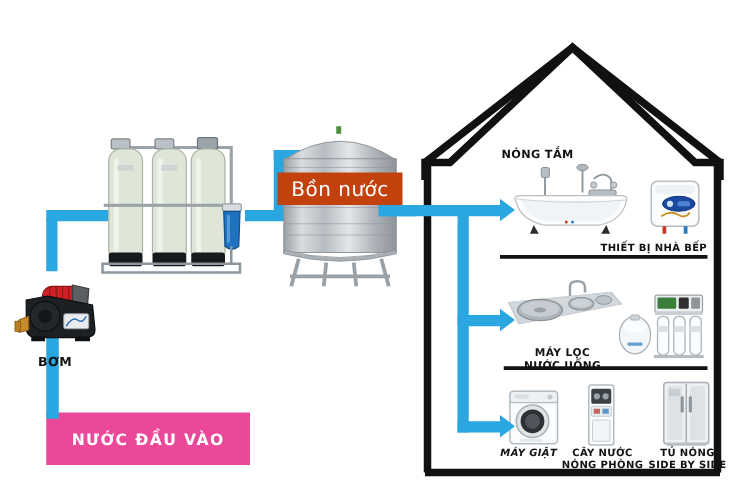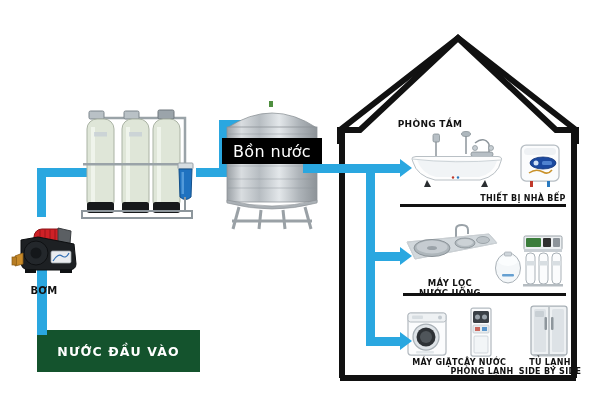--- a/index.html
+++ b/index.html
@@ -10,25 +10,25 @@
 
   
   .pipe{position:absolute;background:#2aa7e0;}
   .pipe-h{height:9px;}
   .pipe-v{width:9px;}
 
   
   .lbl{position:absolute;color:#121212;font-weight:bold;letter-spacing:.3px;
        text-align:center;line-height:1.12;white-space:pre-line;}
 
-  .band{position:absolute;background:#14532d;color:#fff;font-weight:bold;
+  .band{position:absolute;background:#ec4899;color:#fff;font-weight:bold;
         display:flex;align-items:center;justify-content:center;
         letter-spacing:1.1px;}
 
-  .tankband{position:absolute;background:#000000;color:#fff;
+  .tankband{position:absolute;background:#c2410c;color:#fff;
             display:flex;align-items:center;justify-content:center;
             font-size:16px;letter-spacing:.4px;
             border-top:1px solid #16general;}
 
   
   #house{position:absolute;left:330px;top:26px;width:256px;height:356px;}
   .floorline{position:absolute;height:3px;background:#111;}
 
   
   .eq{position:absolute;}
@@ -192,21 +192,21 @@
       <path d="M10 104 L128 12 L246 104" fill="none" stroke="#111" stroke-width="6" stroke-linejoin="miter"></path>
       <line x1="12" y1="104" x2="12" y2="352" stroke="#111" stroke-width="6"></line>
       <line x1="244" y1="104" x2="244" y2="352" stroke="#111" stroke-width="6"></line>
       <line x1="10" y1="352" x2="246" y2="352" stroke="#111" stroke-width="6"></line>
     </svg>
     
     <div class="floorline" style="left:70px;top:178px;width:166px;"></div>
     <div class="floorline" style="left:73px;top:267px;width:163px;"></div>
   </div>
 
-  <div class="lbl" style="left:390px;top:119px;width:80px;font-size:9px;">PHÒNG TẮM</div>
+  <div class="lbl" style="left:390px;top:119px;width:80px;font-size:9px;">NÓNG TẮM</div>
 
   <div class="eq" style="left:405px;top:128px;width:102px;height:62px;">
     <svg viewBox="0 0 204 124" width="102" height="62">
 
       <g stroke="#8d959b" stroke-width="3" fill="none">
         <line x1="62" y1="20" x2="62" y2="62"></line>
         <line x1="122" y1="14" x2="122" y2="52"></line>
         <path d="M140 30 q18 -14 28 2"></path>
         <line x1="168" y1="32" x2="168" y2="58"></line>
       </g>
@@ -306,45 +306,45 @@
       <rect x="8" y="6" width="76" height="84" rx="6" fill="#fbfcfd" stroke="#b4bbc1" stroke-width="2.5"></rect>
       <rect x="8" y="6" width="76" height="18" rx="5" fill="#eef1f3" stroke="#b4bbc1" stroke-width="2"></rect>
       <circle cx="72" cy="15" r="4" fill="#c3cad0"></circle>
       <rect x="16" y="11" width="22" height="7" rx="2" fill="#d7dde1"></rect>
       <circle cx="44" cy="54" r="26" fill="#dfe4e8" stroke="#a9b1b7" stroke-width="2.5"></circle>
       <circle cx="44" cy="54" r="19" fill="#2e3236"></circle>
       <circle cx="44" cy="54" r="12" fill="#6b7278" opacity=".55"></circle>
       <rect x="24" y="82" width="36" height="5" rx="2" fill="#e3e8eb"></rect>
     </svg>
   </div>
-  <div class="lbl" style="left:401px;top:359px;width:68px;font-size:8px;">MÁY GIẶT</div>
+  <div class="lbl" style="left:389px;top:359px;width:68px;font-size:8px;font-style:italic;">MÁY GIẶT</div>
 
   <div class="eq" style="left:466px;top:306px;width:30px;height:52px;">
     <svg viewBox="0 0 60 104" width="30" height="52">
       <rect x="10" y="4" width="40" height="96" rx="4" fill="#fbfcfd" stroke="#b4bbc1" stroke-width="2.5"></rect>
       <rect x="14" y="10" width="32" height="24" rx="3" fill="#3a4046"></rect>
       <circle cx="23" cy="22" r="5" fill="#9aa3ab"></circle>
       <circle cx="37" cy="22" r="5" fill="#9aa3ab"></circle>
       <rect x="14" y="38" width="32" height="16" rx="2" fill="#e7ebee" stroke="#bcc3c8" stroke-width="1.4"></rect>
       <rect x="18" y="42" width="10" height="8" fill="#c0392b" opacity=".75"></rect>
       <rect x="32" y="42" width="10" height="8" fill="#2a7ac0" opacity=".75"></rect>
       <rect x="16" y="60" width="28" height="34" rx="2" fill="#f2f5f7" stroke="#c3c9ce" stroke-width="1.4"></rect>
     </svg>
   </div>
   <div class="lbl" style="left:446px;top:359px;width:72px;font-size:8px;">CÂY NƯỚC
-PHÒNG LẠNH</div>
+NÓNG PHÒNG</div>
 
   <div class="eq" style="left:528px;top:304px;width:42px;height:54px;">
     <svg viewBox="0 0 84 108" width="42" height="54">
       <rect x="6" y="4" width="72" height="98" rx="5" fill="#eef1f3" stroke="#a8b0b6" stroke-width="2.5"></rect>
       <line x1="42" y1="6" x2="42" y2="100" stroke="#a8b0b6" stroke-width="2.5"></line>
       <rect x="12" y="10" width="24" height="86" rx="3" fill="#dde2e6"></rect>
       <rect x="48" y="10" width="24" height="86" rx="3" fill="#dde2e6"></rect>
       <rect x="33" y="26" width="5" height="26" rx="2" fill="#8e969c"></rect>
       <rect x="46" y="26" width="5" height="26" rx="2" fill="#8e969c"></rect>
       <rect x="14" y="14" width="18" height="12" rx="2" fill="#c8cfd4"></rect>
       <rect x="10" y="100" width="64" height="5" rx="2" fill="#b8bfc4"></rect>
     </svg>
   </div>
-  <div class="lbl" style="left:512px;top:359px;width:76px;font-size:8px;">TỦ LẠNH
+  <div class="lbl" style="left:512px;top:359px;width:76px;font-size:8px;">TỦ NÓNG
 SIDE BY SIDE</div>
 
 </div>
 
 </body></html>

